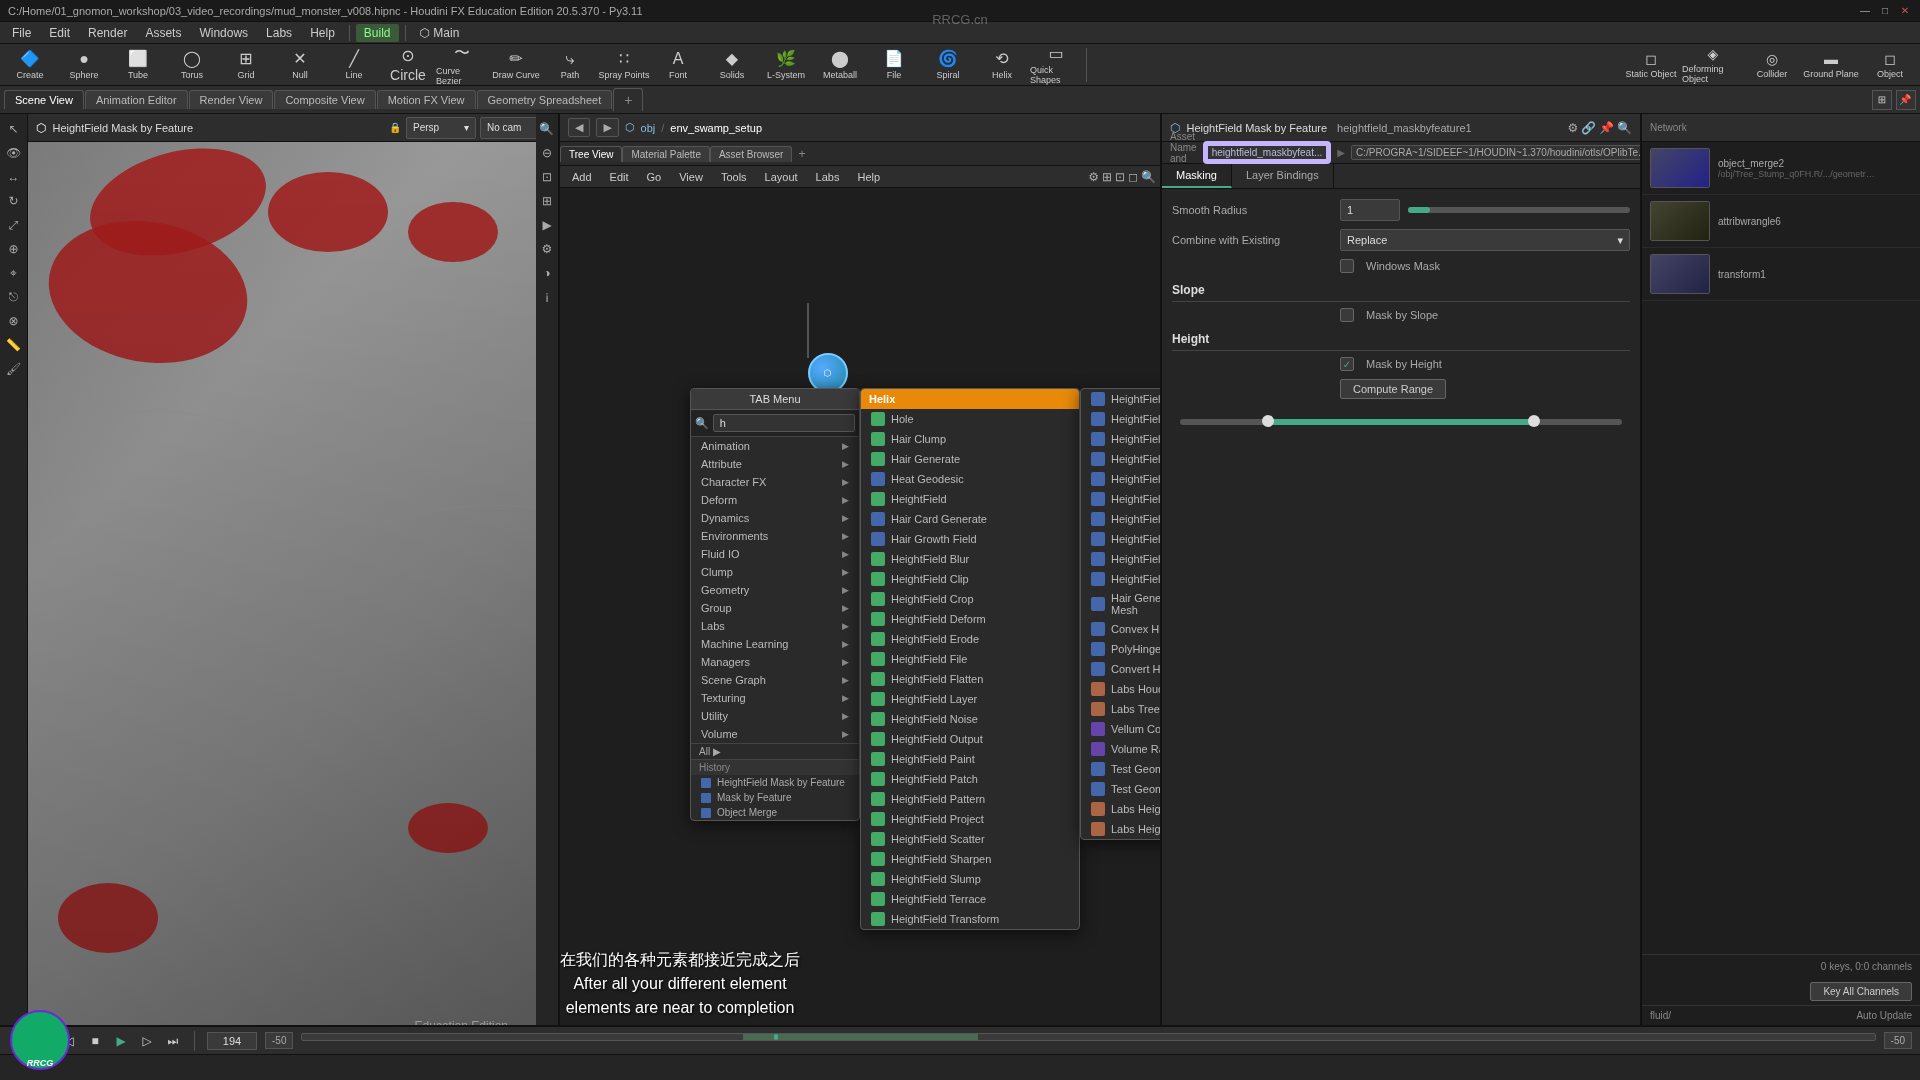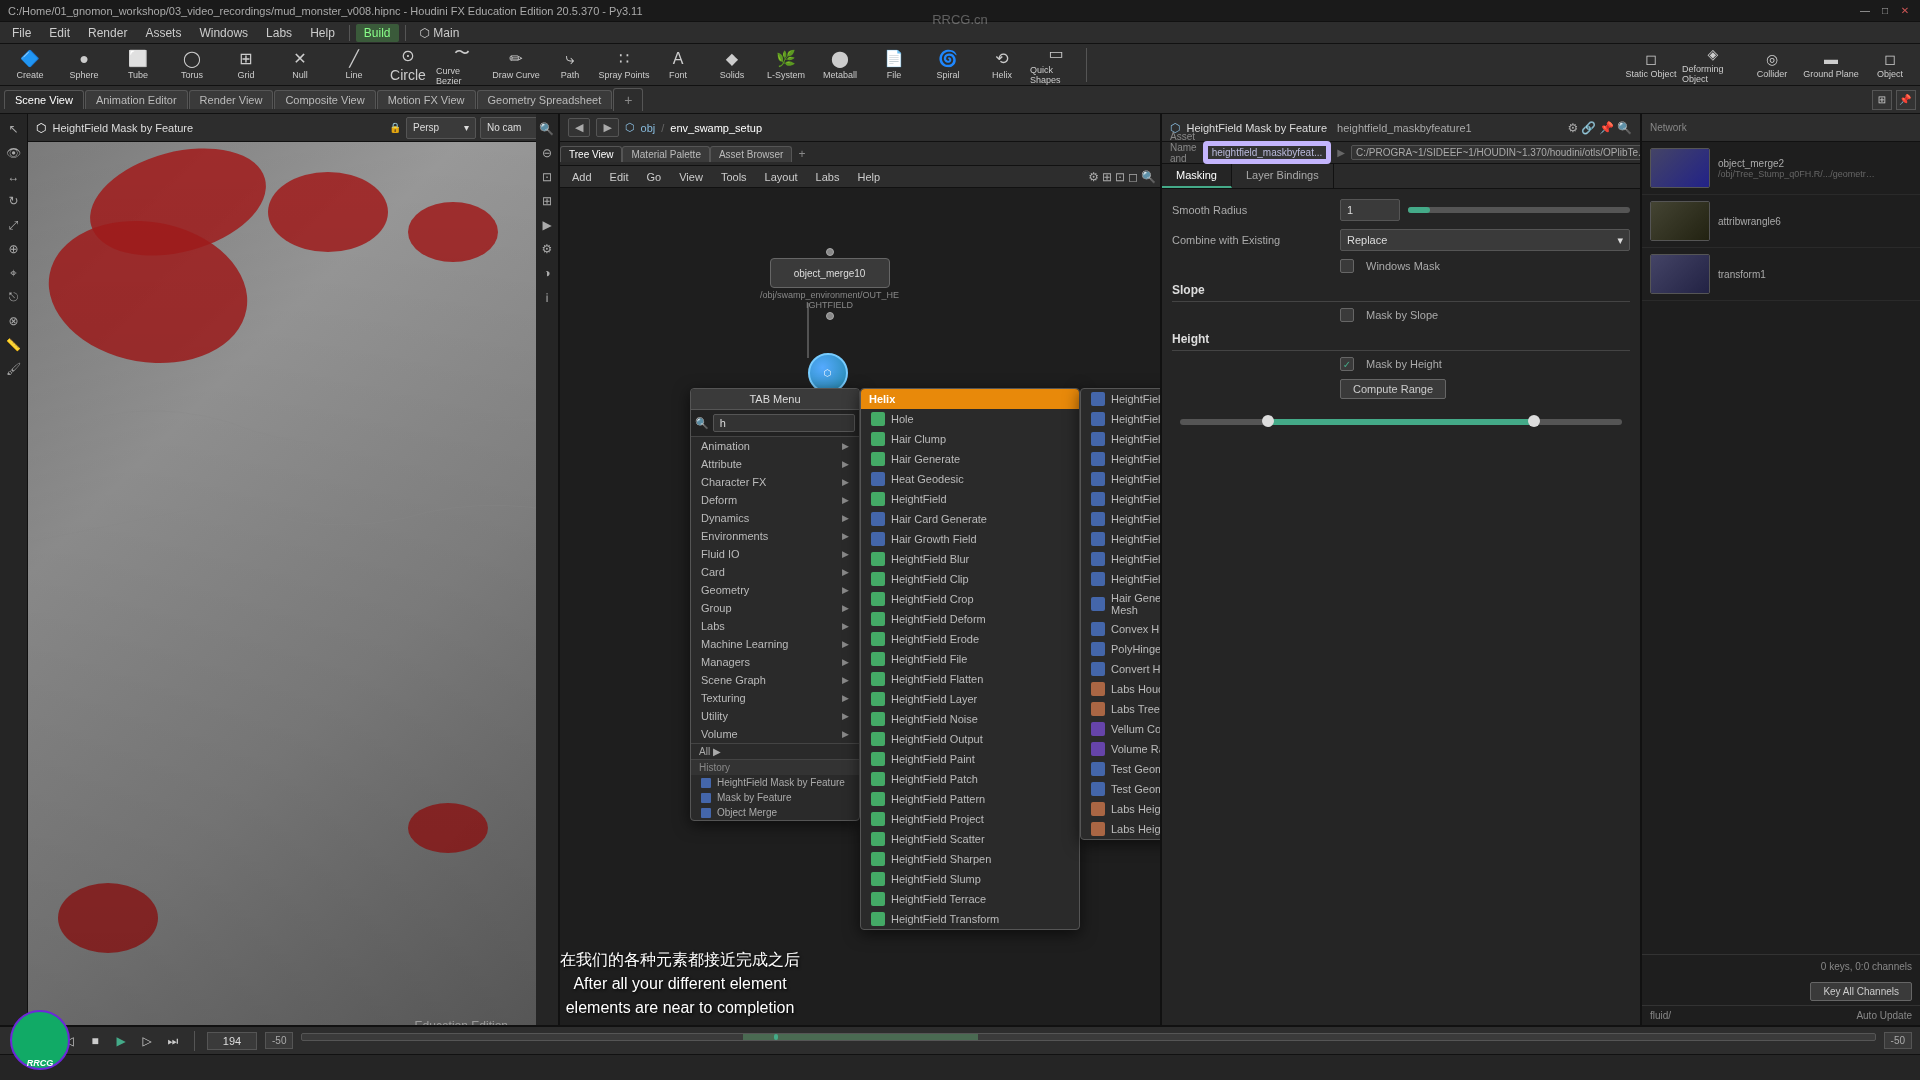--- a/index.html
+++ b/index.html
@@ -856,34 +856,20 @@
         <span style="cursor:pointer;color:#aaa;font-size:12px">🔍</span>
       </div>
     </div>
 
     <div id="node-canvas">
       <div class="watermark-text">
         <div>Education Edition</div>
         <div>Geometry</div>
       </div>
 
-      <div class="node" style="left:200px;top:60px">
-        <div style="display:flex;gap:2px;margin-bottom:2px">
-          <div class="node-port"></div>
-        </div>
-        <div class="node-box">
-          <span style="font-size:10px">object_merge10</span>
-        </div>
-        <div style="font-size:9px;color:#888;margin-top:2px;max-width:160px;text-align:center">
-          /obj/swamp_environment/OUT_HE<br>IGHTFIELD
-        </div>
-        <div style="display:flex;gap:2px;margin-top:2px">
-          <div class="node-port"></div>
-        </div>
-      </div>
 
       <svg style="position:absolute;left:0;top:0;width:100%;height:100%;pointer-events:none">
         <line x1="248" y1="115" x2="248" y2="170" stroke="#888" stroke-width="1"></line>
       </svg>
 
       <div class="node" style="left:230px;top:165px">
         <div class="node-circle">⬡</div>
         <div class="node-label">heightfield_mask...</div>
       </div>
 
@@ -918,21 +904,21 @@
         </div>
         <div class="tab-menu-item">
           <span>Environments</span>
           <span class="tab-menu-arrow">▶</span>
         </div>
         <div class="tab-menu-item">
           <span>Fluid IO</span>
           <span class="tab-menu-arrow">▶</span>
         </div>
         <div class="tab-menu-item">
-          <span>Card</span>
+          <span>Clump</span>
           <span class="tab-menu-arrow">▶</span>
         </div>
         <div class="tab-menu-item">
           <span>Geometry</span>
           <span class="tab-menu-arrow">▶</span>
         </div>
         <div class="tab-menu-item">
           <span>Group</span>
           <span class="tab-menu-arrow">▶</span>
         </div>

